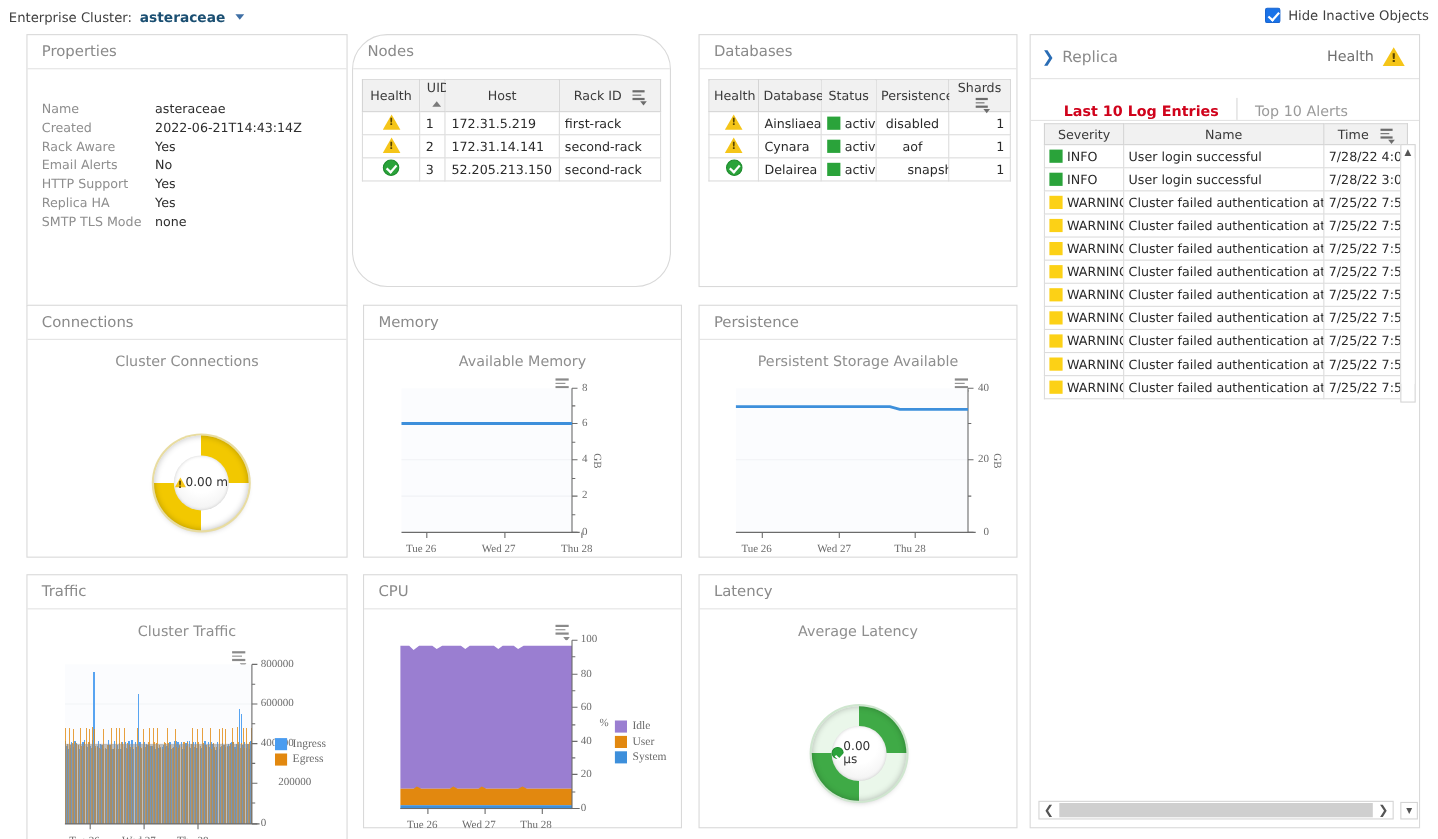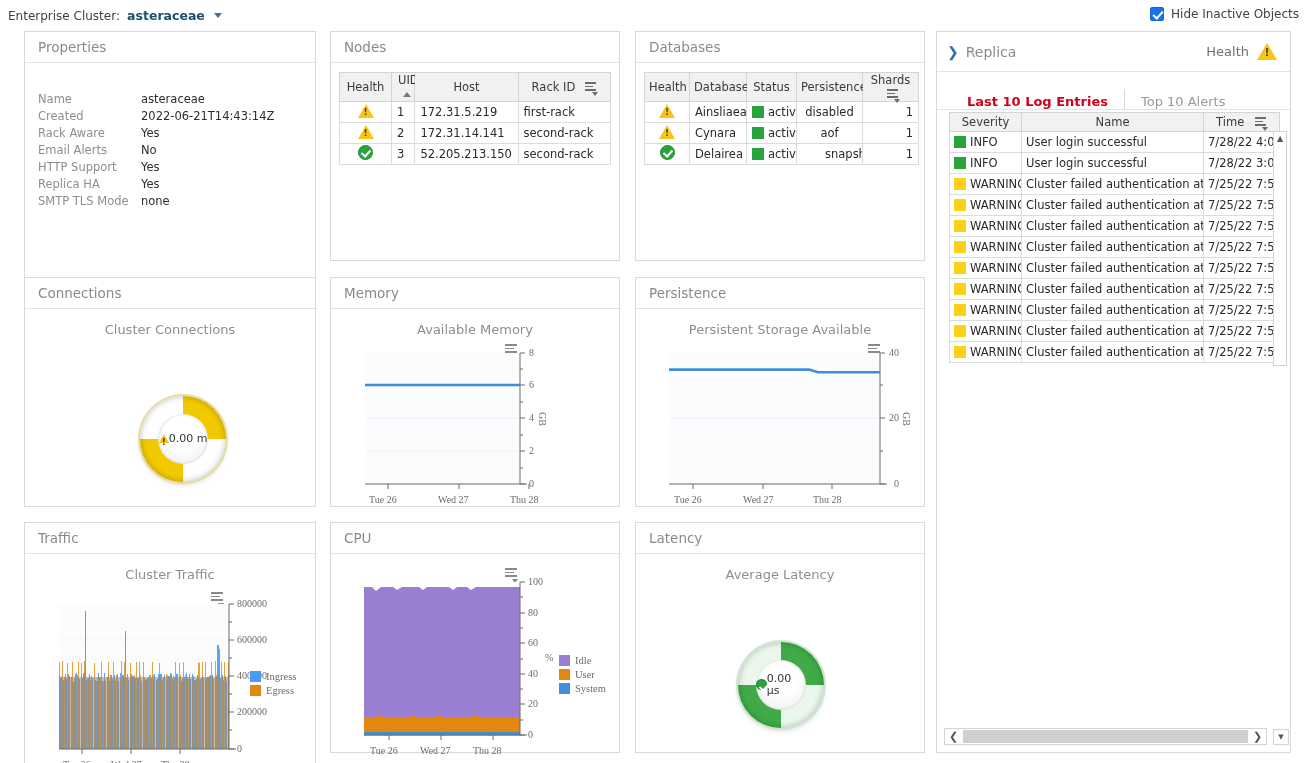--- a/index.html
+++ b/index.html
@@ -244,21 +244,21 @@
           <span class="prop-val">Yes</span>
         </div>
         <div class="prop-row">
           <span class="prop-key">SMTP TLS Mode</span>
           <span class="prop-val">none</span>
         </div>
       </div>
     </div>
   </div>
 
-  <div class="panel" style="left:330px;top:31px;width:290px;height:230px;">
+  <div class="panel" style="left:320px;top:31px;width:290px;height:230px;border-radius:32px;">
     <div class="panel-head">Nodes</div>
     <div class="panel-body">
       <table class="grid" style="position:absolute;left:8px;top:9px;width:272px;">
         <thead>
           <tr>
             <th style="width:49px;">Health</th>
             <th style="width:22px;text-align:left;padding-left:6px;"><span>UID</span><span class="sort-asc"></span></th>
             <th style="width:97px;">Host</th>
             <th style="width:87px;"><span>Rack ID</span>
               <span class="col-menu" style="margin-left:6px;"><i></i><i></i><i></i></span>
@@ -800,21 +800,21 @@
         <line x1="204" y1="158" x2="209" y2="158" stroke="#6b6b6b"></line>
         <line x1="204" y1="176" x2="207" y2="176" stroke="#6b6b6b"></line>
         <line x1="204" y1="195" x2="209" y2="195" stroke="#6b6b6b"></line>
         <line x1="57" y1="195" x2="57" y2="200" stroke="#6b6b6b"></line>
         <line x1="106" y1="195" x2="106" y2="200" stroke="#6b6b6b"></line>
         <line x1="155" y1="195" x2="155" y2="200" stroke="#6b6b6b"></line>
       </svg>
       <span class="tick-lbl" style="left:212px;top:44px;">800000</span>
       <span class="tick-lbl" style="left:212px;top:80px;">600000</span>
       <span class="tick-lbl" style="left:212px;top:116px;">400000</span>
-      <span class="tick-lbl" style="left:212px;top:152px;">200000</span>
+      <span class="tick-lbl" style="left:228px;top:152px;">200000</span>
       <span class="tick-lbl" style="left:212px;top:189px;">0</span>
       <span class="tick-lbl" style="left:38px;top:205px;">Tue 26</span>
       <span class="tick-lbl" style="left:86px;top:205px;">Wed 27</span>
       <span class="tick-lbl" style="left:136px;top:205px;">Thu 28</span>
       <div style="position:absolute;left:225px;top:117px;">
         <div class="legend-row">
           <span class="legend-sq" style="background:#4a9cf0;"></span>
           <span>Ingress</span>
         </div>
         <div class="legend-row">

